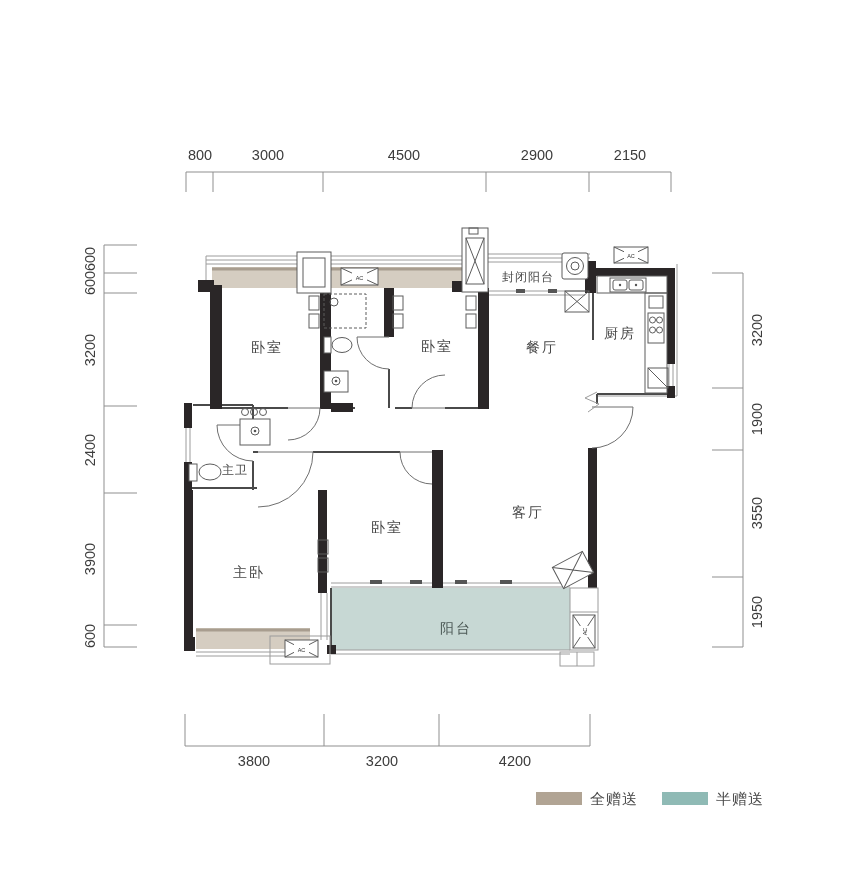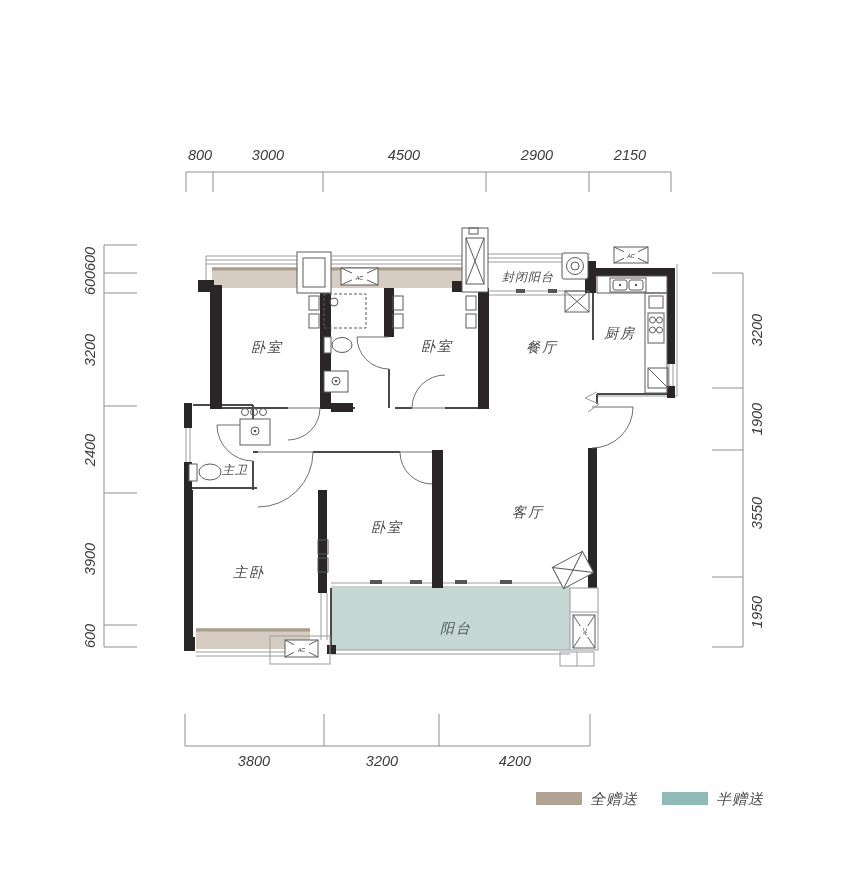--- a/index.html
+++ b/index.html
@@ -1,16 +1,16 @@
 <!DOCTYPE html>
 <html><head>
 <meta charset="utf-8">
 <style>
   html,body{margin:0;padding:0;background:#ffffff;}
-  .stage{width:850px;height:893px;position:relative;background:#fff;font-family:"Liberation Sans",sans-serif;font-style:italic;}
+  .stage{width:850px;height:893px;position:relative;background:#fff;font-family:"Liberation Sans",sans-serif;}
   .dim-line{stroke:#8f8f8f;stroke-width:1;fill:none}
   .dim-text{font-family:"Liberation Sans",sans-serif;font-size:14.5px;fill:#3c3c3c;text-anchor:middle}
   .room-label{font-family:"Liberation Sans",sans-serif;font-size:14px;fill:#474747;text-anchor:middle;letter-spacing:2px}
   .room-label-sm{font-family:"Liberation Sans",sans-serif;font-size:12px;fill:#474747;text-anchor:middle;letter-spacing:1px}
   .balcony-label{font-family:"Liberation Sans",sans-serif;font-size:14px;fill:#4d5a57;text-anchor:middle;letter-spacing:2px}
   .legend-text{font-family:"Liberation Sans",sans-serif;font-size:15px;fill:#4a4a4a;letter-spacing:1px}
   .ac-text{font-family:"Liberation Sans",sans-serif;font-size:5.5px;fill:#333;text-anchor:middle}
   .thin{stroke:#4a4a4a;stroke-width:2;fill:none}
   .lite{stroke:#9c9c9c;stroke-width:1;fill:none}
   .wall{fill:#2a2627;stroke:none}

